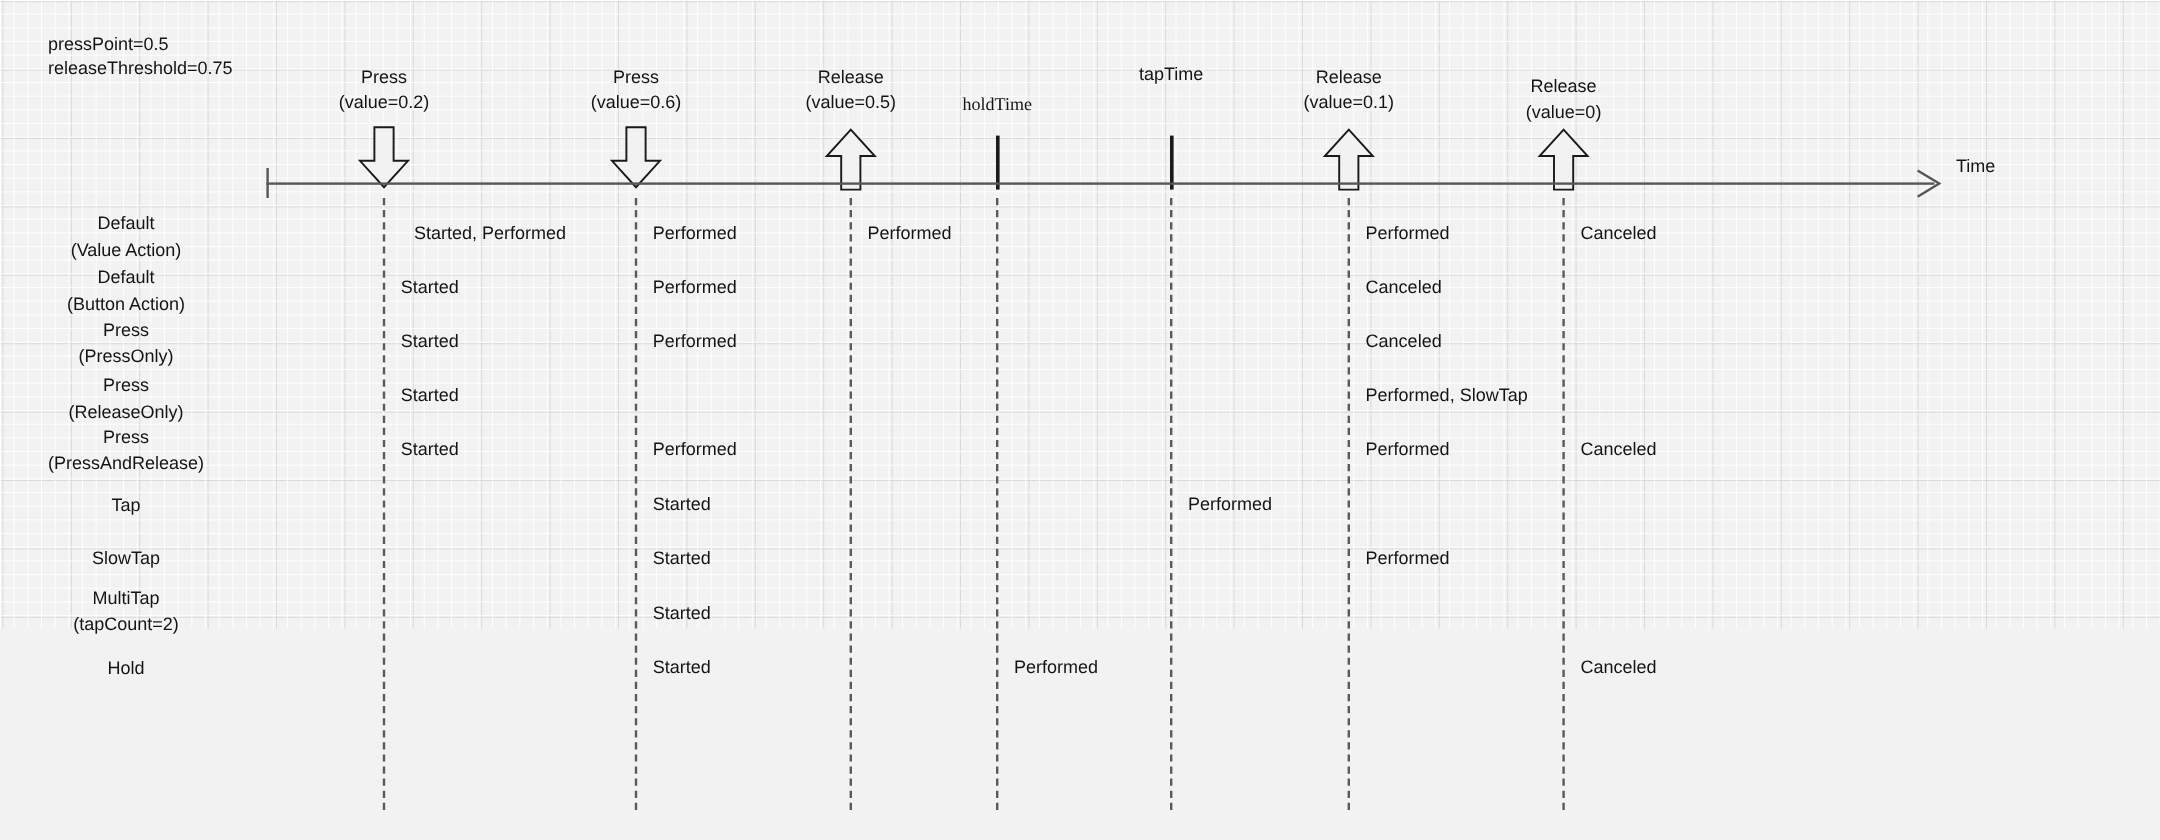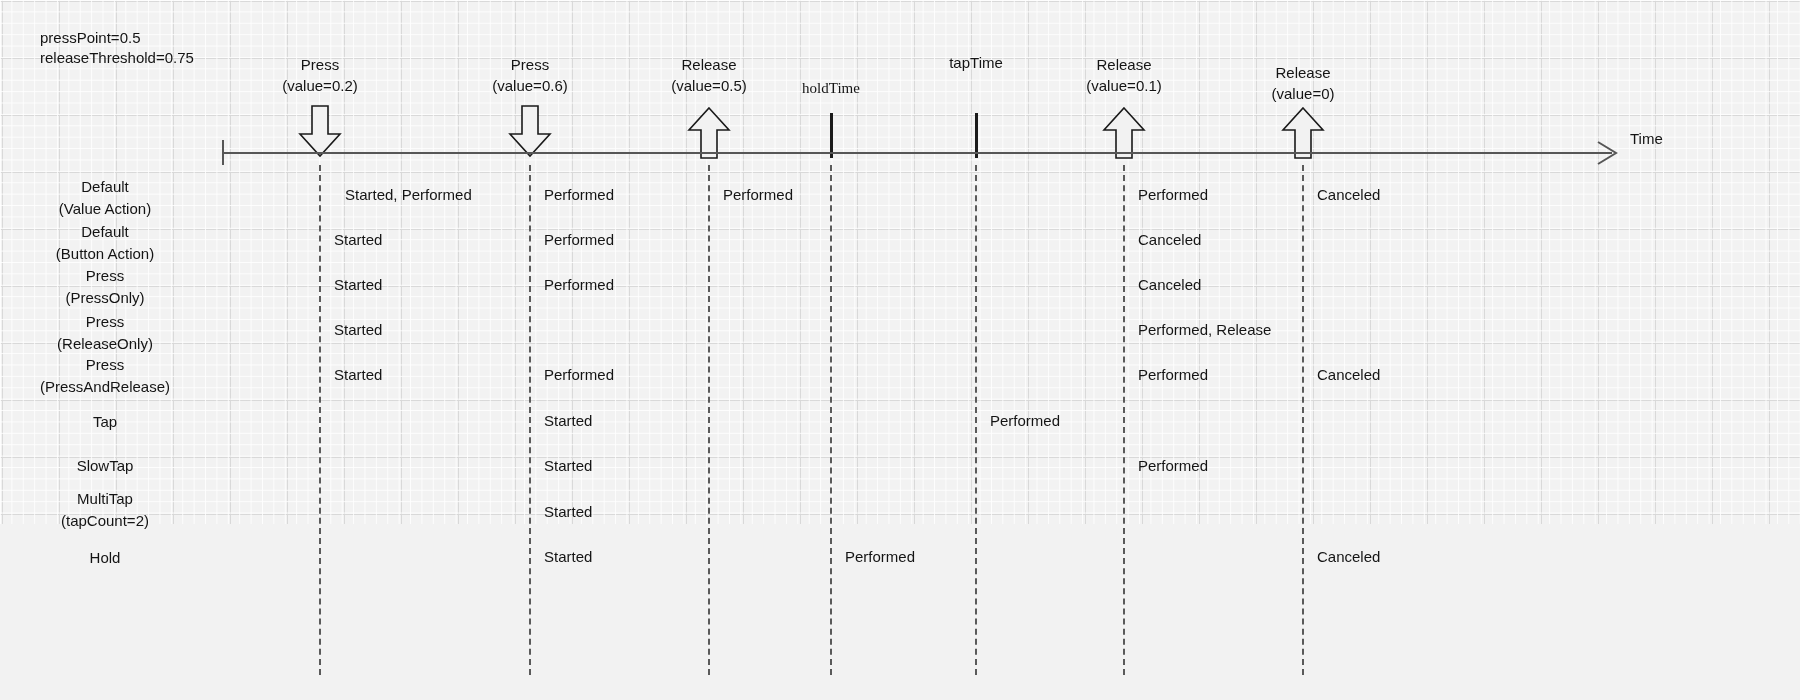--- a/index.html
+++ b/index.html
@@ -214,21 +214,21 @@
       <div class="cell" style="left: 723px; top: 186px;">Performed</div>
       <div class="cell" style="left: 1138px; top: 186px;">Performed</div>
       <div class="cell" style="left: 1317px; top: 186px;">Canceled</div>
       <div class="cell" style="left: 334px; top: 231px;">Started</div>
       <div class="cell" style="left: 544px; top: 231px;">Performed</div>
       <div class="cell" style="left: 1138px; top: 231px;">Canceled</div>
       <div class="cell" style="left: 334px; top: 276px;">Started</div>
       <div class="cell" style="left: 544px; top: 276px;">Performed</div>
       <div class="cell" style="left: 1138px; top: 276px;">Canceled</div>
       <div class="cell" style="left: 334px; top: 321px;">Started</div>
-      <div class="cell" style="left: 1138px; top: 321px;">Performed, Release</div>
+      <div class="cell" style="left: 1138px; top: 321px;">Performed, SlowTap</div>
       <div class="cell" style="left: 334px; top: 366px;">Started</div>
       <div class="cell" style="left: 544px; top: 366px;">Performed</div>
       <div class="cell" style="left: 1138px; top: 366px;">Performed</div>
       <div class="cell" style="left: 1317px; top: 366px;">Canceled</div>
       <div class="cell" style="left: 544px; top: 412px;">Started</div>
       <div class="cell" style="left: 990px; top: 412px;">Performed</div>
       <div class="cell" style="left: 544px; top: 457px;">Started</div>
       <div class="cell" style="left: 1138px; top: 457px;">Performed</div>
       <div class="cell" style="left: 544px; top: 503px;">Started</div>
       <div class="cell" style="left: 544px; top: 548px;">Started</div>

